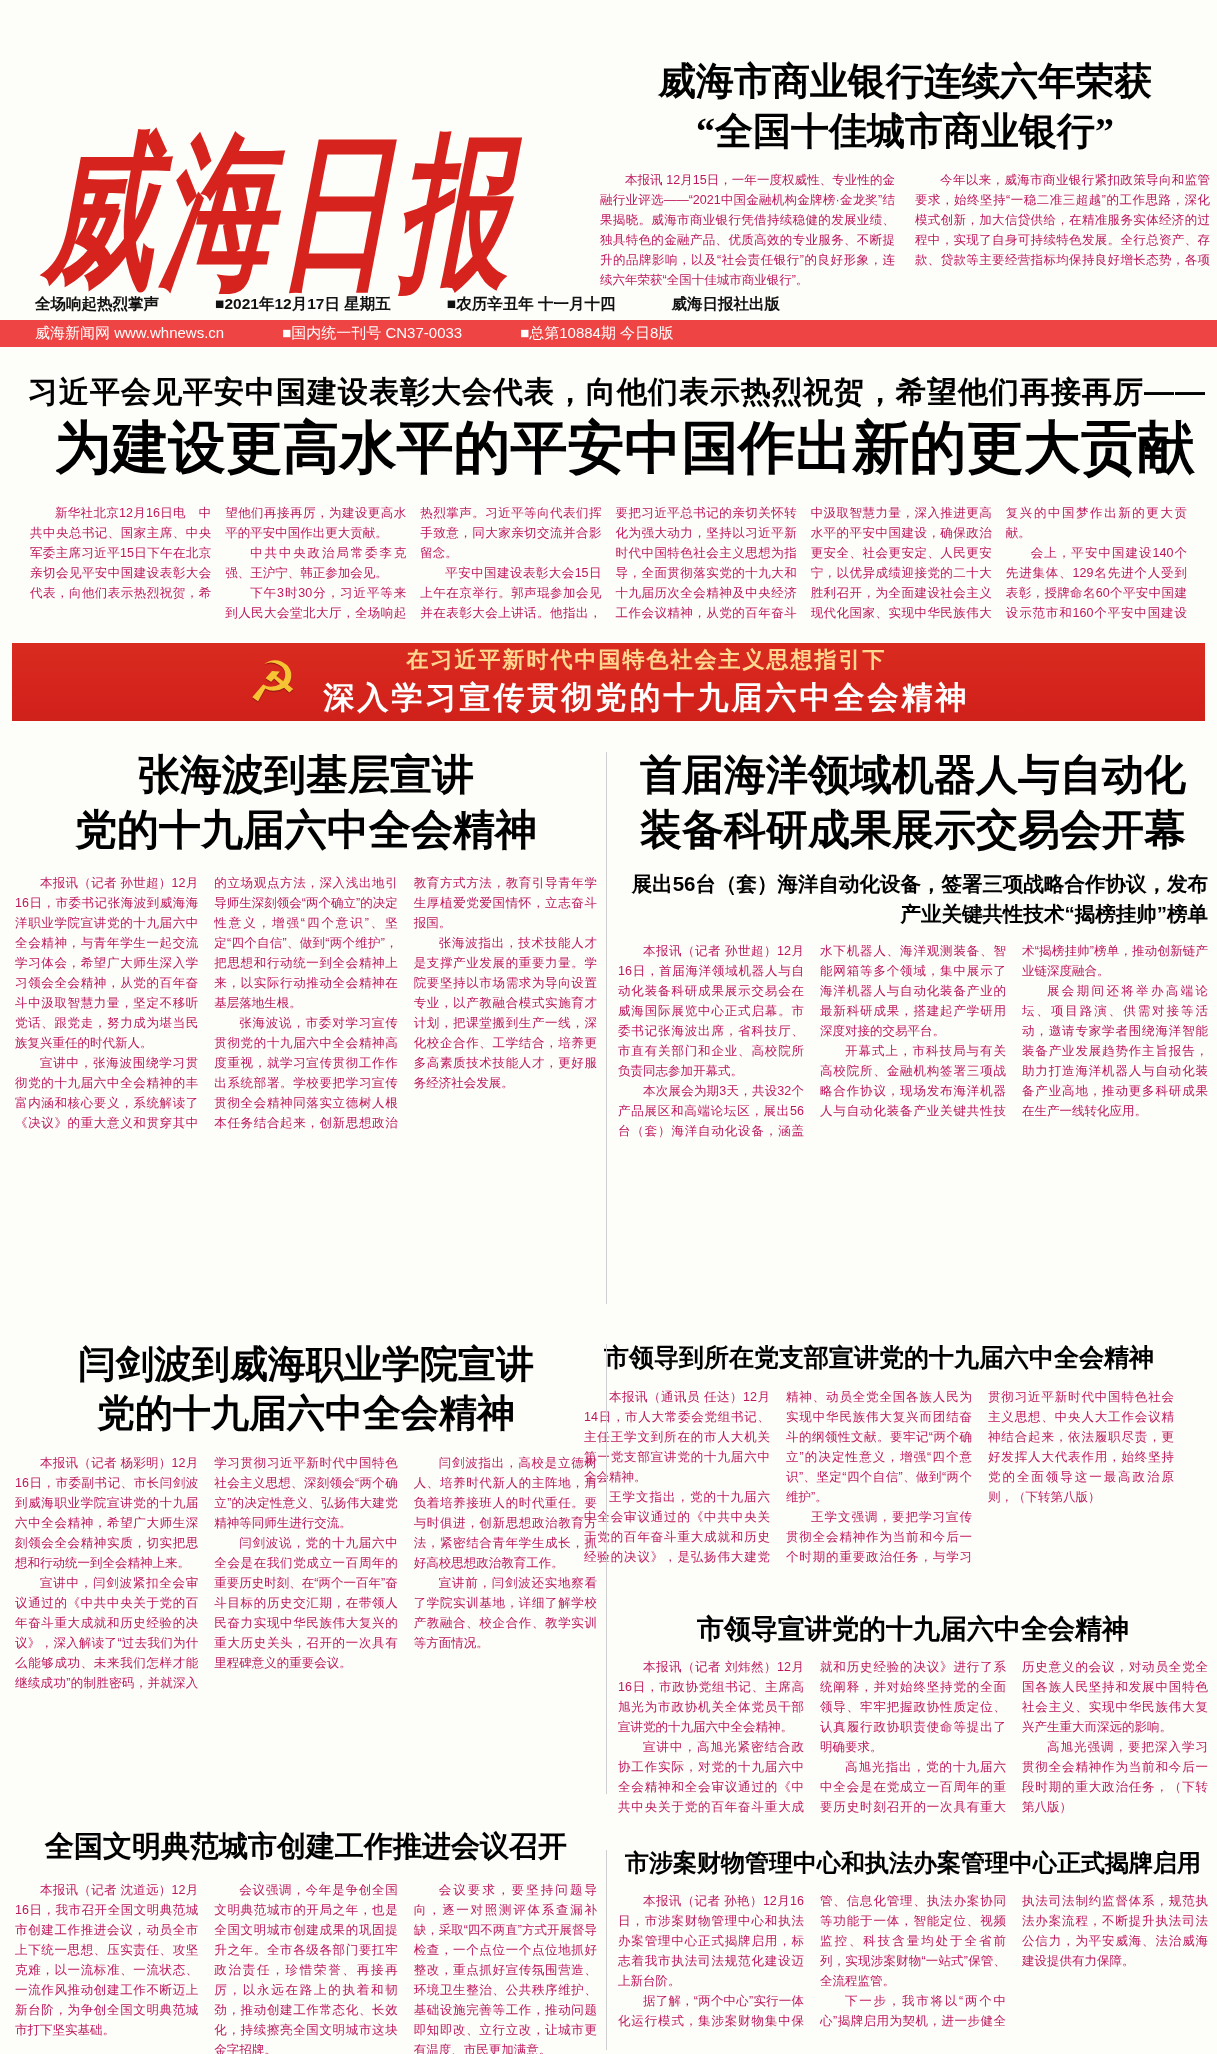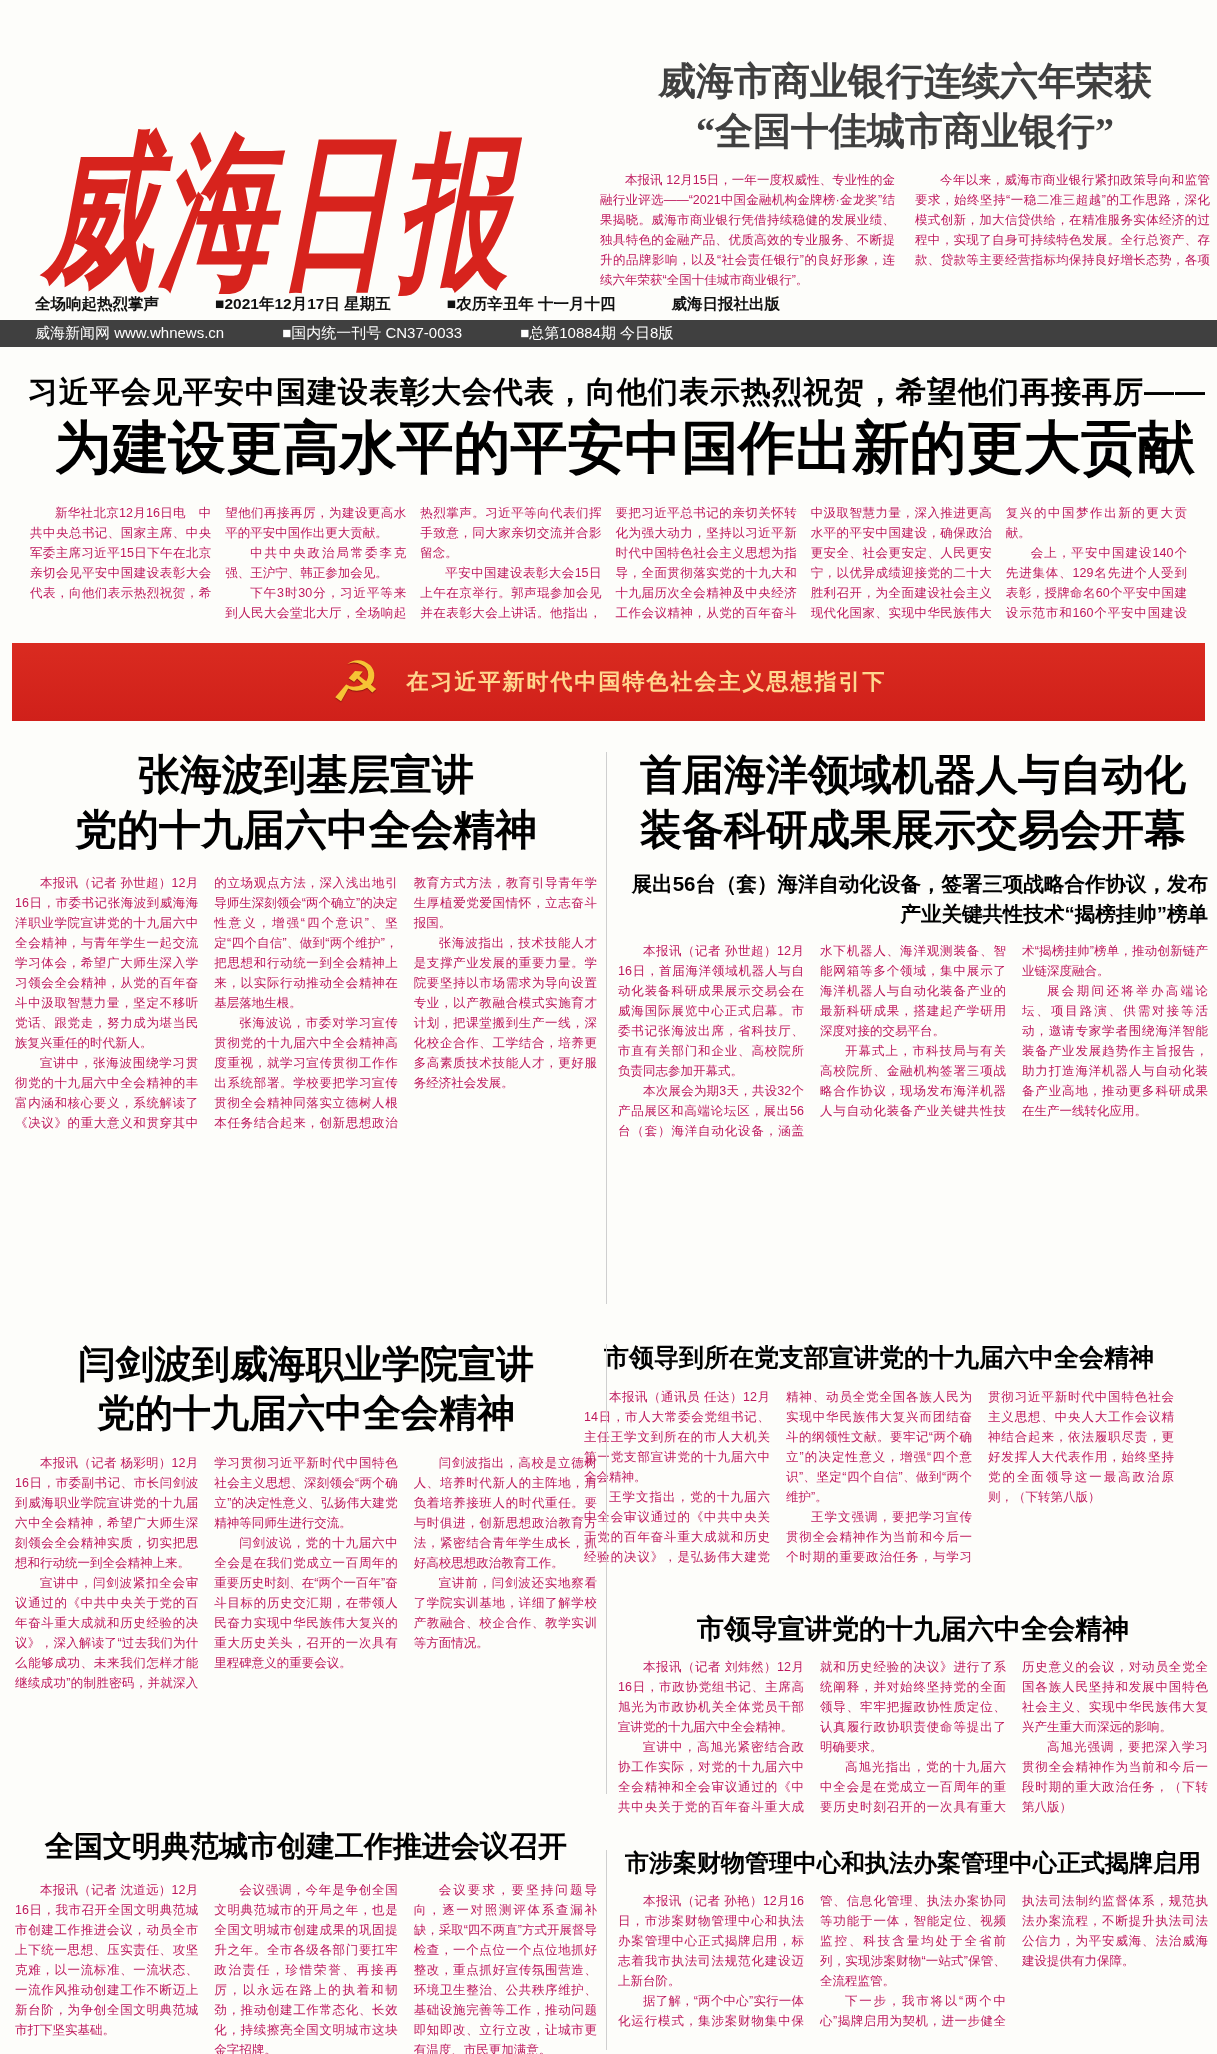--- a/index.html
+++ b/index.html
@@ -24,31 +24,31 @@
     white-space:nowrap;
   }
   .pub-line{
     position:absolute; left:35px; top:294px; width:745px;
     display:flex; justify-content:space-between;
     font-size:15.5px; font-weight:600; color:#111;
     white-space:nowrap;
   }
   .info-bar{
     position:absolute; left:0; top:320px; width:1217px; height:27px;
-    background:#404040; color:#ffffff;
+    background:#ef4444; color:#ffffff;
     display:flex; align-items:center; gap:58px;
     padding:0 35px; font-size:15px; white-space:nowrap;
   }
 
   
   .bank{ position:absolute; left:600px; top:56px; width:610px; }
   .bank h2{
     font-family:"Liberation Serif","DejaVu Serif",serif;
     font-weight:900; font-size:38px; line-height:1.32;
-    text-align:center; color:#404040;
+    text-align:center; color:#000000;
   }
   .bank .body-text{ margin-top:14px; height:120px; columns:2; column-gap:20px; }
 
   
   .lead-kicker{
     position:absolute; left:28px; top:372px; width:1160px;
     font-size:30px; font-weight:700; letter-spacing:1px; color:#000;
     white-space:nowrap;
   }
   .lead-headline{
@@ -162,20 +162,21 @@
     <p class="para">中共中央政治局常委李克强、王沪宁、韩正参加会见。</p>
     <p class="para">下午3时30分，习近平等来到人民大会堂北大厅，全场响起热烈掌声。习近平等向代表们挥手致意，同大家亲切交流并合影留念。</p>
     <p class="para">平安中国建设表彰大会15日上午在京举行。郭声琨参加会见并在表彰大会上讲话。他指出，要把习近平总书记的亲切关怀转化为强大动力，坚持以习近平新时代中国特色社会主义思想为指导，全面贯彻落实党的十九大和十九届历次全会精神及中央经济工作会议精神，从党的百年奋斗中汲取智慧力量，深入推进更高水平的平安中国建设，确保政治更安全、社会更安定、人民更安宁，以优异成绩迎接党的二十大胜利召开，为全面建设社会主义现代化国家、实现中华民族伟大复兴的中国梦作出新的更大贡献。</p>
     <p class="para">会上，平安中国建设140个先进集体、129名先进个人受到表彰，授牌命名60个平安中国建设示范市和160个平安中国建设示范县，授予73个市县“长安杯”。4位受表彰代表进行交流发言。</p>
   </div>
 
 <div class="banner">
   <span class="emblem">☭</span>
   <div>
     <div class="ln1">在习近平新时代中国特色社会主义思想指引下</div>
+    <div class="ln2">深入学习宣传贯彻党的十九届六中全会精神</div>
   </div>
 </div>
 
 <div class="art art-zhang">
   <h3>
     <span>张海波到基层宣讲</span><br>
     <span>党的十九届六中全会精神</span>
   </h3>
   <div class="body-text">
       <p class="para">本报讯（记者 孙世超）12月16日，市委书记张海波到威海海洋职业学院宣讲党的十九届六中全会精神，与青年学生一起交流学习体会，希望广大师生深入学习领会全会精神，从党的百年奋斗中汲取智慧力量，坚定不移听党话、跟党走，努力成为堪当民族复兴重任的时代新人。</p>

